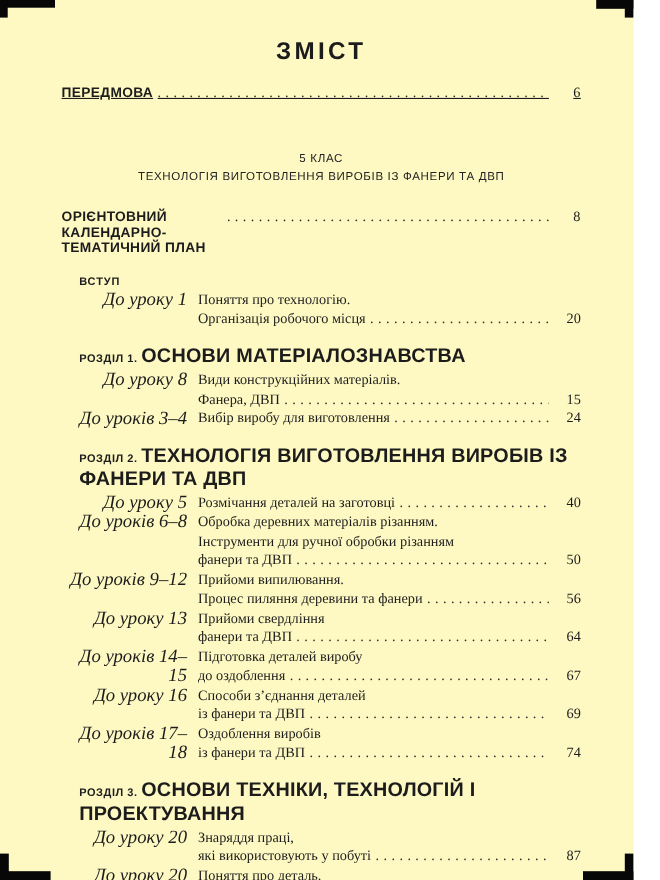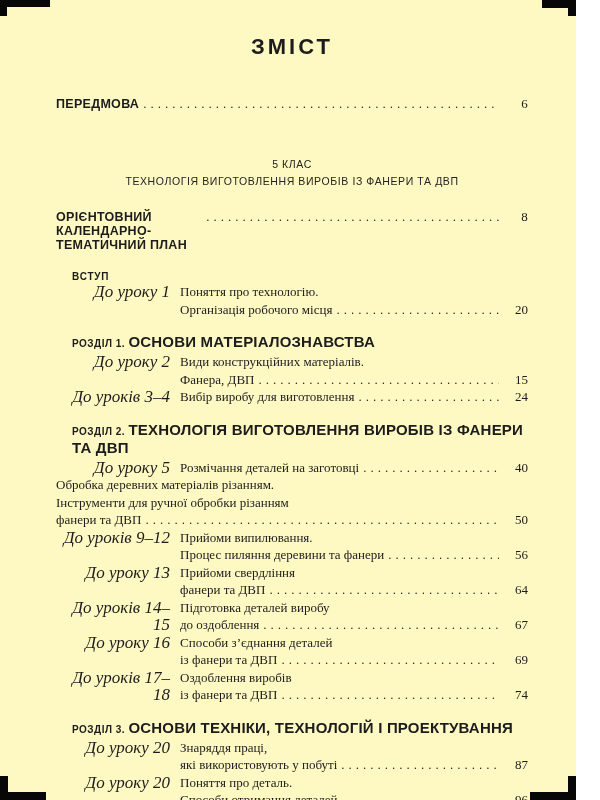--- a/index.html
+++ b/index.html
@@ -29,21 +29,21 @@
     font-family: "Liberation Sans", sans-serif;
     font-weight: 700; font-size: 22px; letter-spacing: 3px;
     text-align: center;
   }
 
   .front-row, .plan-row {
     display: flex; align-items: baseline;
     font-family: "Liberation Sans", sans-serif;
     font-weight: 700; font-size: 12.5px; letter-spacing: 0.3px;
   }
-  .front-row { margin-top: 36px; }
+  .front-row { margin-top: 16px; text-decoration: underline; }
   .plan-row  { margin-top: 19px; }
 
   .part-heading {
     margin-top: 44px; text-align: center;
     font-family: "Liberation Sans", sans-serif;
     font-size: 10.5px; letter-spacing: 0.6px; line-height: 17px;
     font-weight: 400; color: #232323;
   }
 
   .dots {
@@ -61,21 +61,21 @@
     min-width: 24px; text-align: right; flex: 0 0 auto;
   }
 
   .sec-heading { font-family: "Liberation Sans", sans-serif; padding-left: 16px; }
   .sec-heading.major { margin: 15px 0 2px; }
   .sec-heading.minor {
     margin: 19px 0 1px;
     font-weight: 700; font-size: 10px; letter-spacing: 0.8px;
   }
   .sec-prefix { font-weight: 700; font-size: 10px; letter-spacing: 0.5px; }
-  .sec-title  { font-weight: 700; font-size: 15px; letter-spacing: 0.2px; }
+  .sec-title  { font-weight: 700; font-size: 18px; letter-spacing: 0.2px; }
 
   .entry { display: flex; }
   .entry-label {
     flex: 0 0 124px; width: 124px;
     text-align: right; padding-right: 10px;
     font-style: italic; font-size: 17px; line-height: 17.5px;
   }
   .entry-body { flex: 1 1 auto; min-width: 0; }
   .entry-line { font-size: 13px; line-height: 17.5px; }
   .entry-line.haspage { display: flex; align-items: baseline; }
@@ -125,21 +125,21 @@
                 <span class="line-text">Організація робочого місця</span>
                 <span class="dots"></span>
                 <span class="page-num">20</span>
               </div>
             </div>
           </div>
         </section>
         <section class="toc-section">
           <div class="sec-heading major"><span class="sec-prefix">РОЗДІЛ 1. </span><span class="sec-title">ОСНОВИ МАТЕРІАЛОЗНАВСТВА</span></div>
           <div class="entry">
-            <div class="entry-label">До уроку 2</div>
+            <div class="entry-label">До уроку 8</div>
             <div class="entry-body">
               <div class="entry-line"><span class="line-text">Види конструкційних матеріалів.</span></div>
               <div class="entry-line haspage">
                 <span class="line-text">Фанера, ДВП</span>
                 <span class="dots"></span>
                 <span class="page-num">15</span>
               </div>
             </div>
           </div>
           <div class="entry">
@@ -159,20 +159,21 @@
             <div class="entry-label">До уроку 5</div>
             <div class="entry-body">
               <div class="entry-line haspage">
                 <span class="line-text">Розмічання деталей на заготовці</span>
                 <span class="dots"></span>
                 <span class="page-num">40</span>
               </div>
             </div>
           </div>
           <div class="entry">
+            <div class="entry-label">До уроків 6–8</div>
             <div class="entry-body">
               <div class="entry-line"><span class="line-text">Обробка деревних матеріалів різанням.</span></div>
               <div class="entry-line"><span class="line-text">Інструменти для ручної обробки різанням</span></div>
               <div class="entry-line haspage">
                 <span class="line-text">фанери та ДВП</span>
                 <span class="dots"></span>
                 <span class="page-num">50</span>
               </div>
             </div>
           </div>

